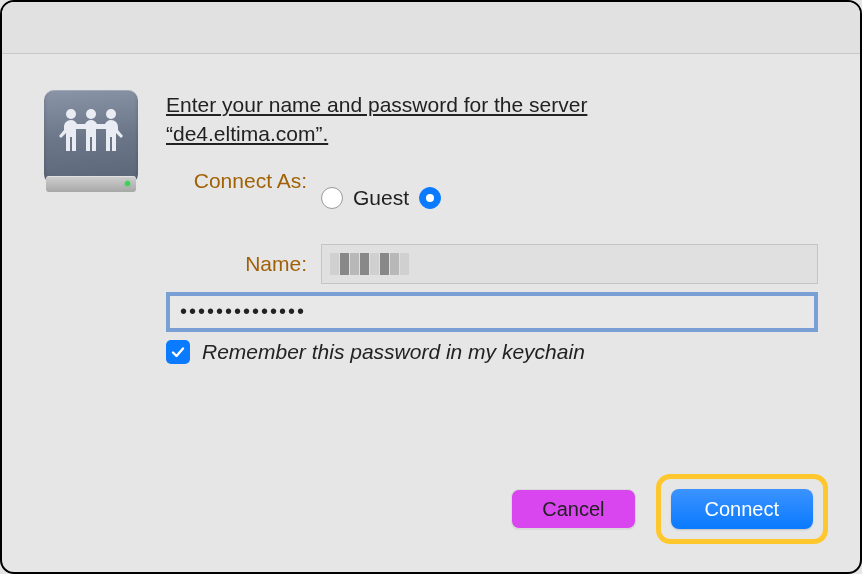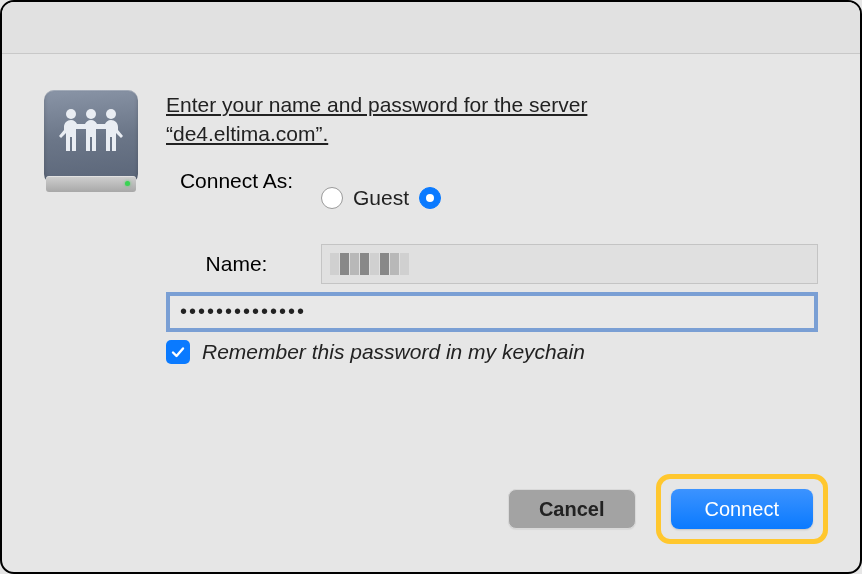--- a/index.html
+++ b/index.html
@@ -79,23 +79,23 @@
       margin-bottom: 18px;
       text-decoration: underline;
     }
     .row {
       display: flex;
       align-items: center;
       margin-bottom: 8px;
     }
     .row-label {
       width: 155px;
-      text-align: center;
+      text-align: right;
       padding-right: 14px;
-      color: #000000;
+      color: #a16207;
     }
     .radio-group {
       display: flex;
       flex-direction: row;
       gap: 10px;
       margin-top: 19px;
     }
     .radio-item {
       display: flex;
       align-items: center;
@@ -198,26 +198,25 @@
     .btn {
       height: 40px;
       padding: 0 30px;
       border-radius: 8px;
       font-size: 20px;
       font-family: inherit;
       cursor: pointer;
       border: none;
     }
     .btn-cancel {
-      background: #a3a3a3;
+      background: #d946ef;
       border: 1px solid #d9d9d9;
       color: #222;
       box-shadow: 0 1px 1px rgba(0,0,0,0.06);
       margin-right: 20px;
-      font-weight: bold;
     }
     .btn-connect-wrap {
       padding: 10px;
       border: 5px solid #ffc72e;
       border-radius: 14px;
       display: inline-flex;
     }
     .btn-connect {
       background: linear-gradient(180deg, #3c93ff, #0a7aff);
       color: #fff;

